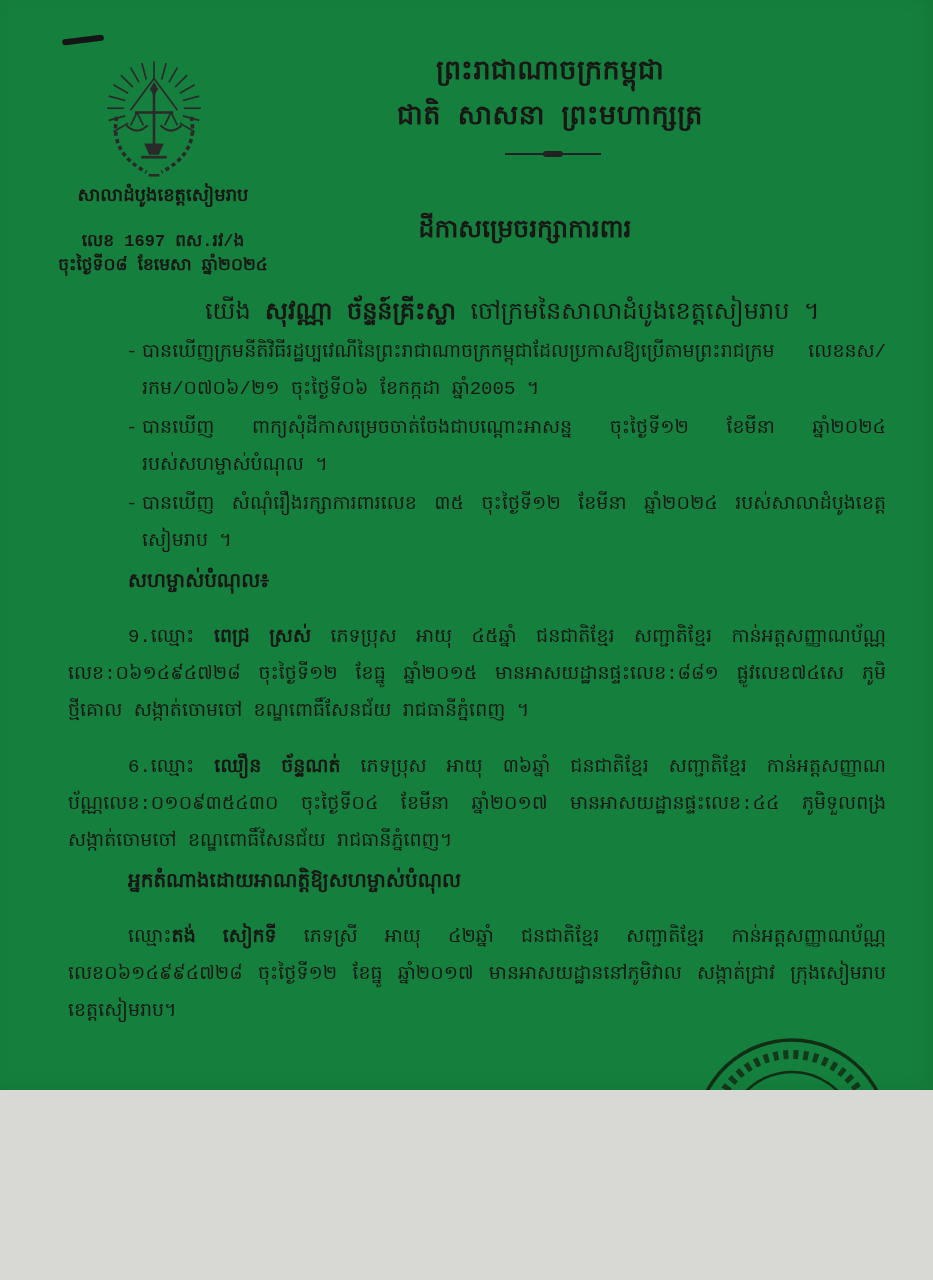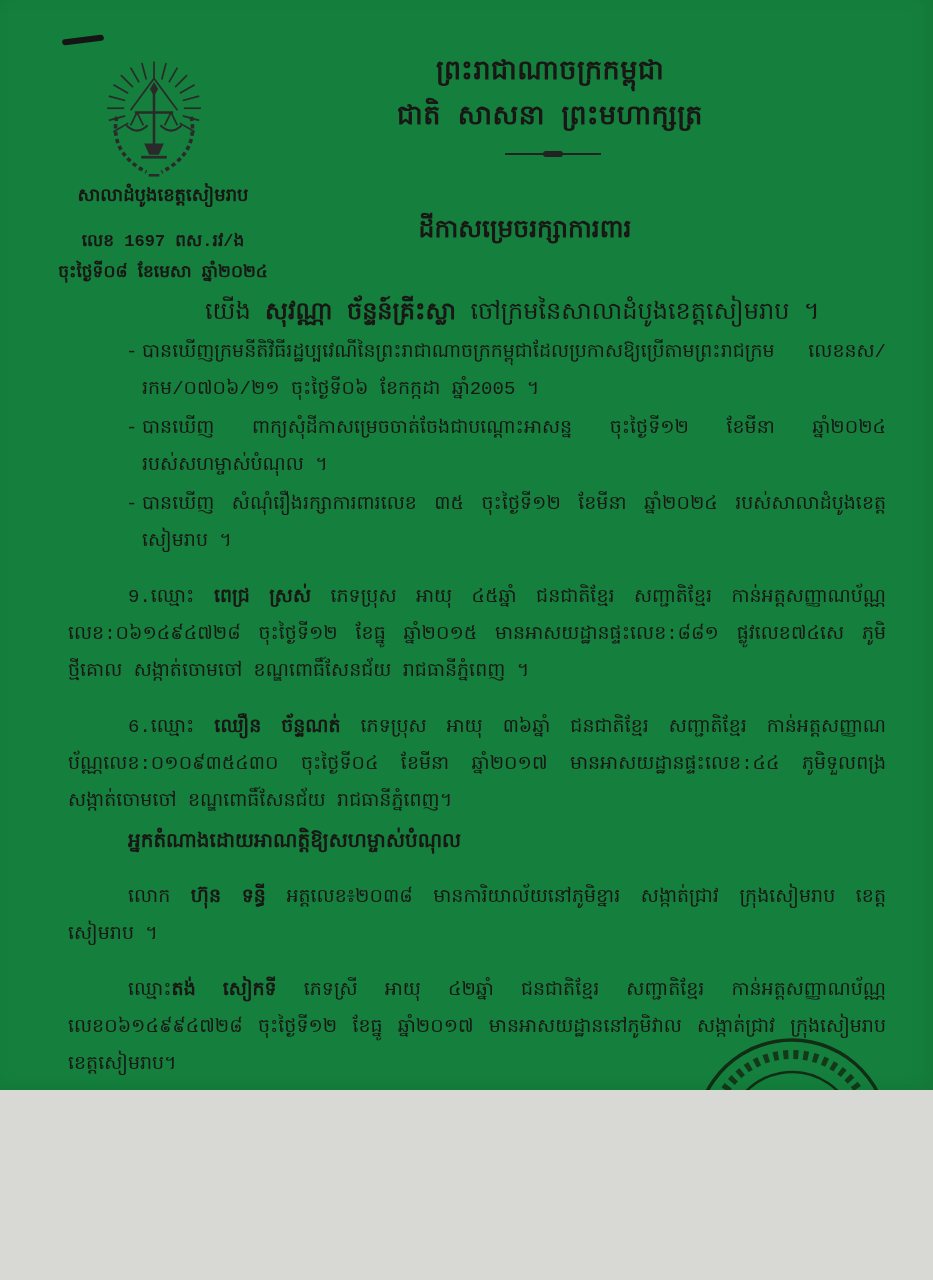--- a/index.html
+++ b/index.html
@@ -18,21 +18,21 @@
     font-weight:bold; font-size:27px; line-height:45px; letter-spacing:.5px; }
   .header-divider { position:absolute; top:150px; left:505px; width:96px; height:8px; }
   .header-divider .bar { position:absolute; top:3px; left:0; width:100%; height:2px; background:#222; }
   .header-divider .knot { position:absolute; top:1px; left:38px; width:20px; height:6px; background:#222; border-radius:3px; }
 
   
   .letterhead { position:absolute; top:0; left:18px; width:290px; text-align:center; }
   .emblem { position:absolute; top:55px; left:95px; }
   .court-name { position:absolute; top:183px; width:290px; font-weight:bold; font-size:18px; }
   .doc-number { position:absolute; top:229px; width:290px; font-weight:bold; font-size:17px; }
-  .doc-date   { position:absolute; top:260px; width:290px; font-weight:bold; font-size:17px; }
+  .doc-date   { position:absolute; top:253px; width:290px; font-weight:bold; font-size:17px; }
 
   
   .doc-title { position:absolute; top:194px; left:310px; width:430px; text-align:center;
     font-weight:bold; font-size:25px;margin-top:19px; }
   .intro-line { position:absolute; top:296px; left:205px; width:700px; font-size:24px; }
 
   
   .content { position:absolute; top:334px; left:68px; width:818px;
     font-size:19px; line-height:37px; text-align:justify; }
   ul.citations { list-style:none; margin:0; padding:0 0 0 74px; }
@@ -132,35 +132,33 @@
       <li>
         <span class="marker">-</span>
         <span>បានឃើញ ពាក្យសុំដីកាសម្រេចចាត់ចែងជាបណ្ដោះអាសន្ន ចុះថ្ងៃទី១២ ខែមីនា ឆ្នាំ២០២៤ របស់សហម្ចាស់បំណុល ។</span>
       </li>
       <li>
         <span class="marker">-</span>
         <span>បានឃើញ សំណុំរឿងរក្សាការពារលេខ ៣៥ ចុះថ្ងៃទី១២ ខែមីនា ឆ្នាំ២០២៤ របស់សាលាដំបូងខេត្តសៀមរាប ។</span>
       </li>
     </ul>
 
+    <div class="sec-head">សហម្ចាស់បំណុល៖</div>
 
     <p class="party">
       <span>9.ឈ្មោះ </span><span class="name">ពេជ្រ ស្រស់</span><span> ភេទប្រុស អាយុ ៤៥ឆ្នាំ ជនជាតិខ្មែរ សញ្ជាតិខ្មែរ កាន់អត្តសញ្ញាណប័ណ្ណ លេខ:០៦១៤៩៤៧២៨ ចុះថ្ងៃទី១២ ខែធ្នូ ឆ្នាំ២០១៥ មានអាសយដ្ឋានផ្ទះលេខ:៨៨១ ផ្លូវលេខ៧៤សេ ភូមិថ្មីគោល សង្កាត់ចោមចៅ ខណ្ឌពោធិ៍សែនជ័យ រាជធានីភ្នំពេញ ។</span>
     </p>
 
 
     <p class="party">
       <span>6.ឈ្មោះ </span><span class="name">ឈឿន ច័ន្ទណត់</span><span> ភេទប្រុស អាយុ ៣៦ឆ្នាំ ជនជាតិខ្មែរ សញ្ជាតិខ្មែរ កាន់អត្តសញ្ញាណប័ណ្ណលេខ:០១០៩៣៥៤៣០ ចុះថ្ងៃទី០៤ ខែមីនា ឆ្នាំ២០១៧ មានអាសយដ្ឋានផ្ទះលេខ:៤៤ ភូមិទួលពង្រ សង្កាត់ចោមចៅ ខណ្ឌពោធិ៍សែនជ័យ រាជធានីភ្នំពេញ។</span>
     </p>
 
     <div class="sec-head">អ្នកតំណាងដោយអាណត្តិឱ្យសហម្ចាស់បំណុល</div>
 
-    <p class="party">
-      <span>លោក </span><span class="name">ហ៊ុន ទន្ធី</span><span> អត្តលេខ៖២០៣៨  មានការិយាល័យនៅភូមិខ្នារ សង្កាត់ជ្រាវ ក្រុងសៀមរាប ខេត្តសៀមរាប ។</span>
-    </p>
 
 
     <p class="party">
       <span>ឈ្មោះ</span><span class="name">តង់ សៀកទី</span><span> ភេទស្រី អាយុ ៤២ឆ្នាំ ជនជាតិខ្មែរ សញ្ជាតិខ្មែរ កាន់អត្តសញ្ញាណប័ណ្ណ លេខ០៦១៤៩៩៤៧២៨ ចុះថ្ងៃទី១២ ខែធ្នូ ឆ្នាំ២០១៧ មានអាសយដ្ឋាននៅភូមិវាល សង្កាត់ជ្រាវ ក្រុងសៀមរាប ខេត្តសៀមរាប។</span>
     </p>
 
   </div>
 
   <svg class="stamp" viewBox="0 0 212 212">
     <g transform="translate(106 106)" stroke="#c23527" fill="none">

